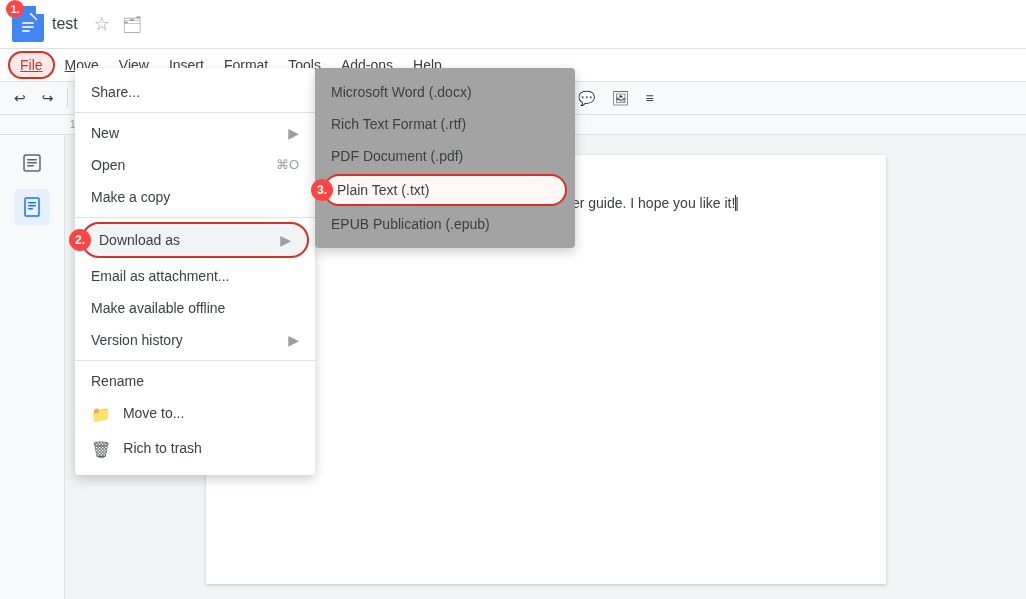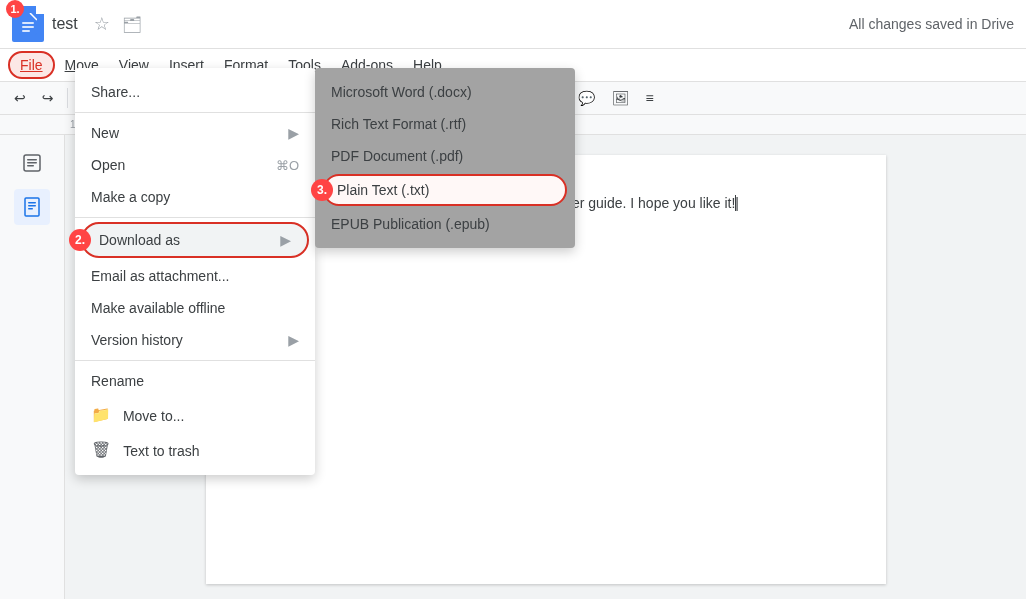--- a/index.html
+++ b/index.html
@@ -189,21 +189,21 @@
       left: 75px;
       background: white;
       box-shadow: 0 4px 12px rgba(0,0,0,0.2);
       border-radius: 4px;
       width: 240px;
       z-index: 100;
       padding: 8px 0;
     }
     .file-menu-item {
       display: flex;
-      align-items: flex-end;
+      align-items: flex-start;
       padding: 8px 16px;
       font-size: 14px;
       color: #3c4043;
       cursor: pointer;
       position: relative;
     }
     .file-menu-item.highlighted { background: #f1f3f4; }
     .file-menu-item .shortcut {
       margin-left: auto;
       color: #9aa0a6;
@@ -293,21 +293,20 @@
         <rect x="3" y="9" width="12" height="2" rx="1" fill="white" opacity="0.8"></rect>
         <rect x="3" y="13" width="12" height="2" rx="1" fill="white" opacity="0.8"></rect>
         <rect x="3" y="17" width="8" height="2" rx="1" fill="white" opacity="0.8"></rect>
       </svg>
     </div>
     <div class="step-badge">1.</div>
   </div>
   <span class="doc-title">test</span>
   <span class="star-icon">☆</span>
   <span class="folder-icon">🗂</span>
-  <span class="menu-item-right" style="margin-left:auto; font-size:14px; color:#5f6368;">All changes saved in Drive</span>
 </div>
 
 <div class="menu-bar">
   <div class="menu-item active circle-highlight">File</div>
   <div class="menu-item">Move</div>
   <div class="menu-item">View</div>
   <div class="menu-item">Insert</div>
   <div class="menu-item">Format</div>
   <div class="menu-item">Tools</div>
   <div class="menu-item">Add-ons</div>
@@ -417,21 +416,21 @@
   <div class="file-menu-divider"></div>
   <div class="file-menu-item">
     <span>Rename</span>
   </div>
   <div class="file-menu-item">
     <span class="item-icon">📁</span>
     <span>Move to...</span>
   </div>
   <div class="file-menu-item">
     <span class="item-icon">🗑</span>
-    <span>Text to trash</span>
+    <span>Rich to trash</span>
   </div>
 </div>
 
 <div class="download-submenu">
   <div class="download-submenu-item">
     <span>Microsoft Word (.docx)</span>
   </div>
   <div class="download-submenu-item">
     <span>Rich Text Format (.rtf)</span>
   </div>

